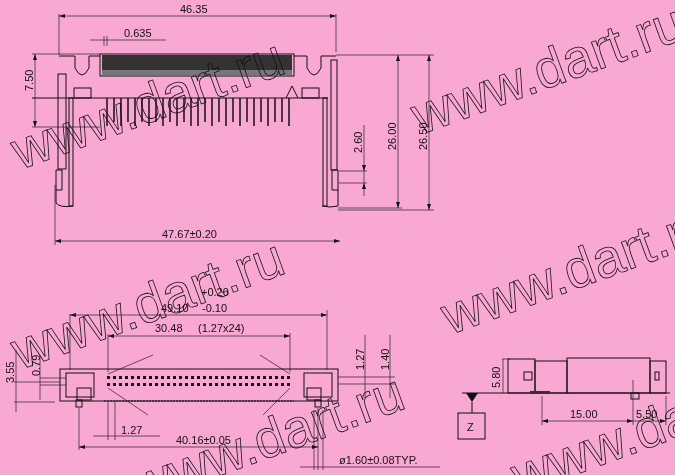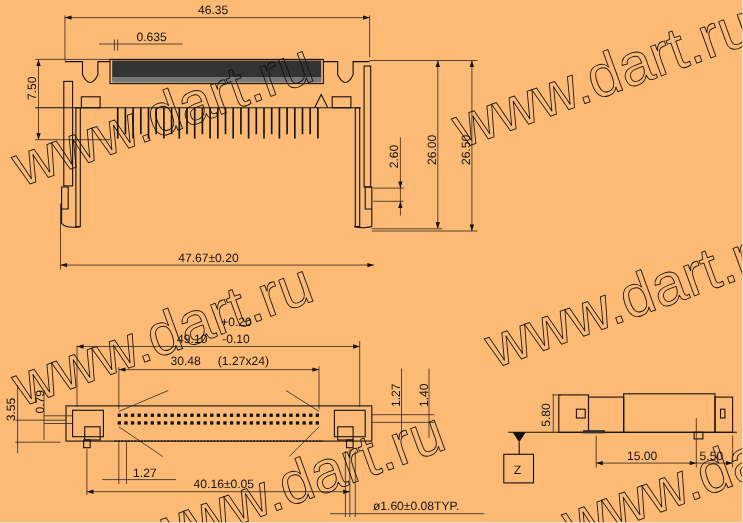--- a/index.html
+++ b/index.html
@@ -1,16 +1,16 @@
 <!DOCTYPE html>
 <html><head>
 <meta charset="utf-8">
 <style>
   html, body { margin: 0; padding: 0; background: #f7f7f7; }
-  #canvas { position: relative; width: 675px; height: 475px; background: #fdba74; overflow: hidden; }
+  #canvas { position: relative; width: 675px; height: 475px; background: #f9a8d4; overflow: hidden; }
   svg { position: absolute; left: 0; top: 0; }
   .ln { stroke: #111; stroke-width: 1; fill: none; }
   .thin { stroke: #222; stroke-width: 0.7; fill: none; }
   .dim { font-family: "Liberation Sans", sans-serif; font-size: 11px; fill: #111; }
   .wm { font-family: "Liberation Sans", sans-serif; font-size: 54px; fill: none; stroke: #111; stroke-width: 0.8; }
 </style>
 </head>
 <body>
 
 <div id="canvas">

